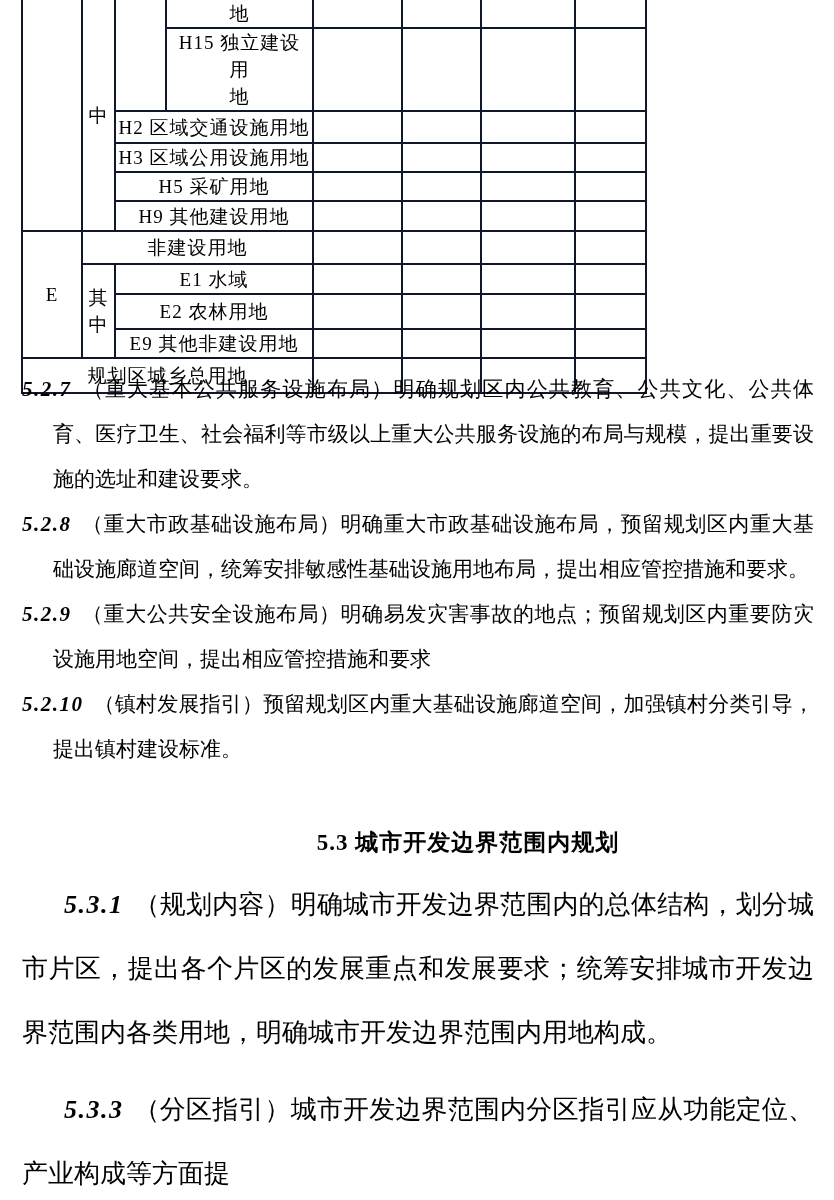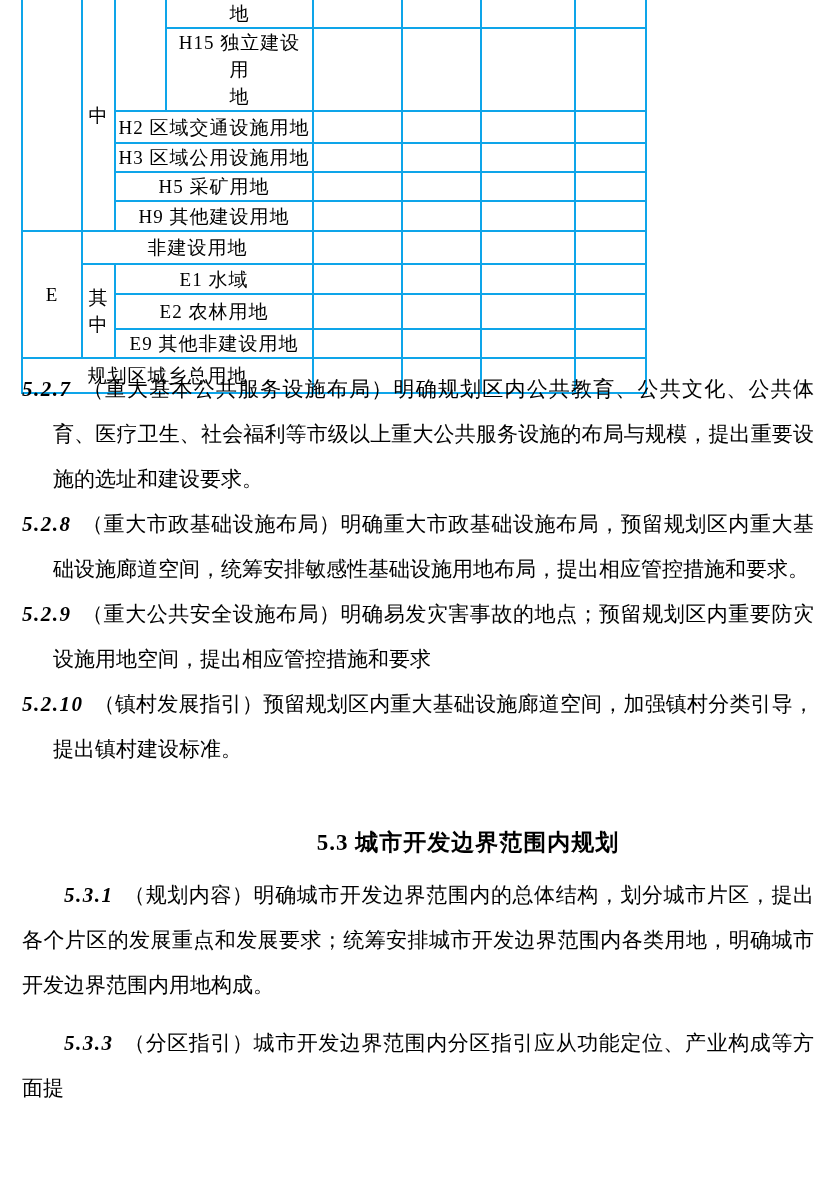--- a/index.html
+++ b/index.html
@@ -5,21 +5,21 @@
   html,body { margin:0; padding:0; background:#ffffff; }
   .page {
     position:relative; width:834px; height:1200px; background:#ffffff;
     color:#000; overflow:hidden;
     font-family:"Liberation Serif","DejaVu Serif",serif;
   }
   
   .table-wrap { position:absolute; left:21px; top:0; }
   table.landuse { border-collapse:collapse; table-layout:fixed; }
   table.landuse td {
-    border:2px solid #0ea5e9; padding:0 2px;
+    border:2px solid #0f172a; padding:0 2px;
     font-size:19px; line-height:27px;
     text-align:center; vertical-align:middle;
     letter-spacing:1px; overflow:hidden;
   }
   table.landuse tr.cut td { border-top:none; }
   td.marker-top { vertical-align:top; line-height:21px; letter-spacing:0; }
   td.vmark { letter-spacing:0; }
   .wrap2 { white-space:pre-line; }
   td.spread { letter-spacing:8px; }
   
@@ -28,21 +28,21 @@
     margin:0; font-size:21px; line-height:45px;
     text-align:justify; padding-left:31px; text-indent:-31px;
   }
   p.clause b, p.clause2 b { letter-spacing:1.5px; margin-right:10px;font-style:italic; }
   h2.sec-heading {
     margin:48px 0 8px 0; font-size:23px; font-weight:bold;
     line-height:45px; text-align:center; text-indent:100px;
     letter-spacing:1px;
   }
   p.clause2 {
-    margin:13px 0 0 0; font-size:21px; line-height:45px;
+    margin:13px 0 0 0; font-size:26px; line-height:64px;
     text-align:justify; text-indent:42px;
   }
   p.clause2.first { margin-top:0; }
 </style>
 </head>
 <body>
 
 <div class="page">
 
   <div class="table-wrap">

